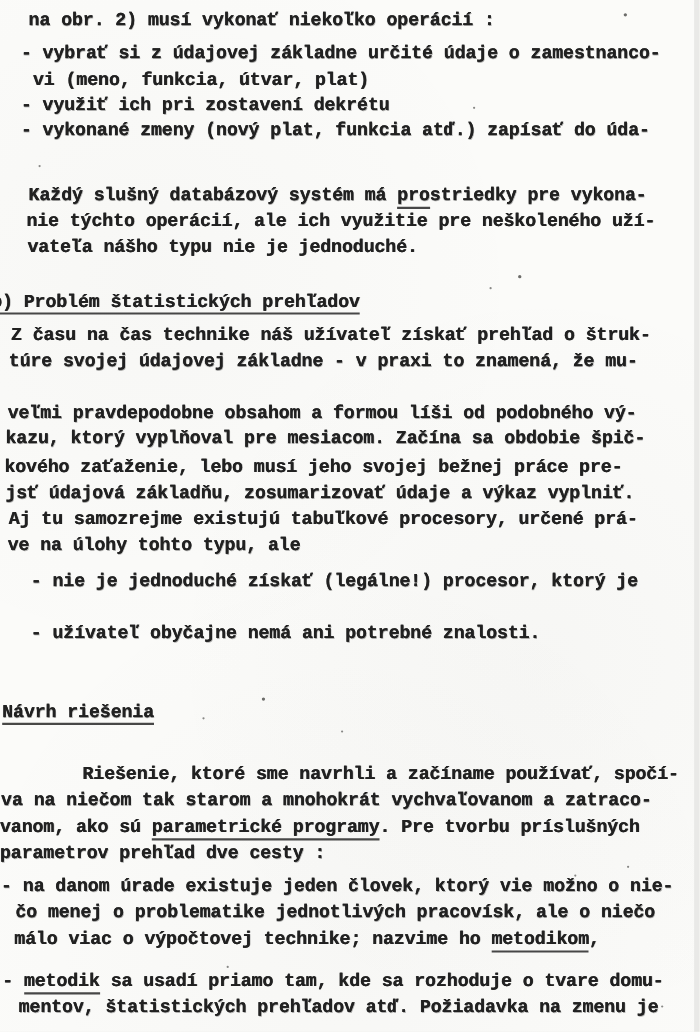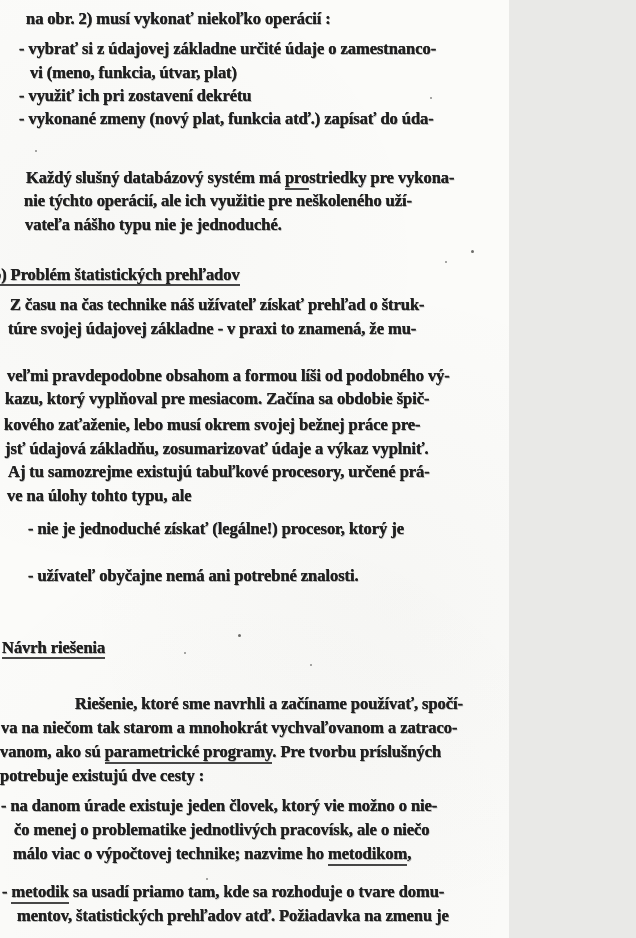--- a/index.html
+++ b/index.html
@@ -7,29 +7,29 @@
     padding: 0;
   }
   body {
     width: 636px;
     height: 938px;
     overflow: hidden;
     background: #e9e9e7;
   }
   .page {
     position: relative;
-    width: 509px;
+    width: 631px;
     height: 938px;
     overflow: hidden;
     background-color: #fbfbf9;
     background-image:
       radial-gradient(circle at 22% 28%, rgba(60,60,55,0.02), transparent 42%),
       radial-gradient(circle at 78% 64%, rgba(60,60,55,0.025), transparent 45%),
       radial-gradient(circle at 50% 92%, rgba(60,60,55,0.02), transparent 40%);
-    font-family: Liberation Serif, serif;
+    font-family: Liberation Mono, monospace;
   }
   .ln {
     position: absolute;
     white-space: pre;
     font-size: 16.6px;
     line-height: 19px;
     font-weight: 700;
     color: #212121;
     letter-spacing: -0.1px;
     text-shadow:
@@ -70,34 +70,34 @@
   <div class="ln" style="top:168px;left:26px"><span>Každý slušný databázový systém má </span><span class="u">pro</span><span>striedky pre vykona-</span></div>
   <div class="ln" style="top:191px;left:24px">nie týchto operácií, ale ich využitie pre neškoleného uží-</div>
   <div class="ln" style="top:215px;left:25px">vateľa nášho typu nie je jednoduché.</div>
 
   <div class="ln u" style="top:265px;left:-8px">b) Problém štatistických prehľadov</div>
 
   <div class="ln" style="top:295px;left:10px">Z času na čas technike náš užívateľ získať prehľad o štruk-</div>
   <div class="ln" style="top:319px;left:8px">túre svojej údajovej základne - v praxi to znamená, že mu-</div>
   <div class="ln" style="top:389px;left:5px">kazu, ktorý vyplňoval pre mesiacom. Začína sa obdobie špič-</div>
   <div class="ln" style="top:366px;left:7px">veľmi pravdepodobne obsahom a formou líši od podobného vý-</div>
-  <div class="ln" style="top:415px;left:4px">kového zaťaženie, lebo musí okrem svojej bežnej práce pre-</div>
+  <div class="ln" style="top:415px;left:4px">kového zaťaženie, lebo musí jeho svojej bežnej práce pre-</div>
   <div class="ln" style="top:439px;left:5px">jsť údajová základňu, zosumarizovať údaje a výkaz vyplniť.</div>
   <div class="ln" style="top:462px;left:8px">Aj tu samozrejme existujú tabuľkové procesory, určené prá-</div>
   <div class="ln" style="top:486px;left:7px">ve na úlohy tohto typu, ale</div>
 
   <div class="ln" style="top:519px;left:28px">- nie je jednoduché získať (legálne!) procesor, ktorý je</div>
   <div class="ln" style="top:566px;left:28px">- užívateľ obyčajne nemá ani potrebné znalosti.</div>
 
   <div class="ln u" style="top:638px;left:2px">Návrh riešenia</div>
 
   <div class="ln" style="top:694px;left:75px">Riešenie, ktoré sme navrhli a začíname používať, spočí-</div>
   <div class="ln" style="top:718px;left:1px">va na niečom tak starom a mnohokrát vychvaľovanom a zatraco-</div>
   <div class="ln" style="top:742px;left:0px"><span>vanom, ako sú </span><span class="u">parametrické programy</span><span>. Pre tvorbu príslušných</span></div>
-  <div class="ln" style="top:766px;left:0px">potrebuje existujú dve cesty :</div>
+  <div class="ln" style="top:766px;left:0px">parametrov prehľad dve cesty :</div>
 
   <div class="ln" style="top:796px;left:1px">- na danom úrade existuje jeden človek, ktorý vie možno o nie-</div>
   <div class="ln" style="top:820px;left:14px">čo menej o problematike jednotlivých pracovísk, ale o niečo</div>
   <div class="ln" style="top:844px;left:13px"><span>málo viac o výpočtovej technike; nazvime ho </span><span class="u">metodikom</span><span>,</span></div>
 
   <div class="ln" style="top:906px;left:17px">mentov, štatistických prehľadov atď. Požiadavka na zmenu je</div>
   <div class="ln" style="top:882px;left:2px"><span>- </span><span class="u">metodik</span><span> sa usadí priamo tam, kde sa rozhoduje o tvare domu-</span></div>
 
   <div class="speck" style="top:12px;left:567px"></div>
   <div class="speck s2" style="top:97px;left:430px"></div>

